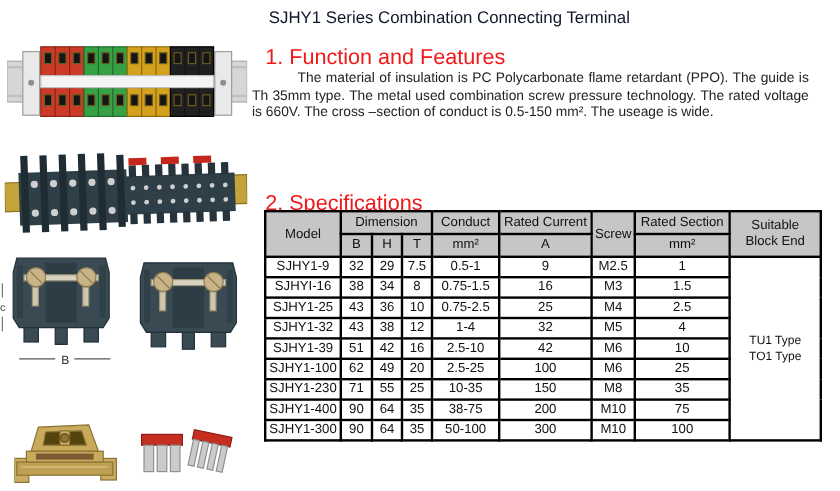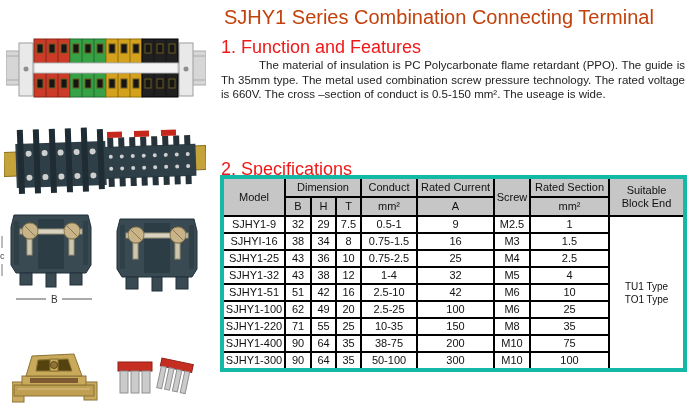--- a/index.html
+++ b/index.html
@@ -7,28 +7,28 @@
   .page{position:relative;width:700px;height:409px;background:#fff;overflow:hidden;}
 
   
   .fig{position:absolute;margin:0;padding:0;}
   .fig1{left:6px;top:33px;width:200px;height:75px;}
   .fig2{left:4px;top:121px;width:202px;height:80px;}
   .fig3{left:0px;top:210px;width:208px;height:100px;}
   .fig4{left:12px;top:330px;width:190px;height:79px;}
 
   
-  .page-title{position:absolute;left:224px;top:6px;font-size:20px;font-weight:400;color:#c2410c;white-space:nowrap;margin:0;}
+  .page-title{position:absolute;left:224px;top:6px;font-size:14px;font-weight:400;color:#0f172a;white-space:nowrap;margin:0;}
   .red-heading{position:absolute;font-size:18px;font-weight:400;color:#f01818;white-space:nowrap;margin:0;}
   .heading-features{left:221px;top:37px;}
   .heading-specs{left:221px;top:159px;}
-  .features-body{position:absolute;left:221px;top:58px;width:464px;font-size:11.5px;line-height:14.6px;color:#222;text-align:justify;text-indent:38px;margin:0;}
+  .features-body{position:absolute;left:210px;top:58px;width:464px;font-size:11.5px;line-height:14.6px;color:#222;text-align:justify;text-indent:38px;margin:0;}
 
   
-  table.spec{position:absolute;left:220px;top:175px;width:463px;border-collapse:collapse;table-layout:fixed;font-size:11px;color:#111;border:4px solid #14b8a6;}
+  table.spec{position:absolute;left:220px;top:175px;width:463px;border-collapse:collapse;table-layout:fixed;font-size:11px;color:#111;border:2px solid #14b8a6;}
   table.spec th,table.spec td{border:2px solid #000;text-align:center;padding:0;line-height:13px;overflow:hidden;font-weight:400;}
   table.spec thead th{background:#c6c6c6;height:17px;}
   table.spec tbody td{height:15px;background:#fff;}
   td.model{text-align:left;padding-left:3px;}
   td.blockend{font-size:10px;line-height:14px;}
 </style>
 </head>
 <body>
 
 <div class="page">
@@ -303,41 +303,41 @@
         <td class="model">SJHY1-32</td>
         <td>43</td>
         <td>38</td>
         <td>12</td>
         <td>1-4</td>
         <td>32</td>
         <td>M5</td>
         <td>4</td>
       </tr>
       <tr>
-        <td class="model">SJHY1-51</td>
+        <td class="model">SJHY1-39</td>
         <td>51</td>
         <td>42</td>
         <td>16</td>
         <td>2.5-10</td>
         <td>42</td>
         <td>M6</td>
         <td>10</td>
       </tr>
       <tr>
         <td class="model">SJHY1-100</td>
         <td>62</td>
         <td>49</td>
         <td>20</td>
         <td>2.5-25</td>
         <td>100</td>
         <td>M6</td>
         <td>25</td>
       </tr>
       <tr>
-        <td class="model">SJHY1-220</td>
+        <td class="model">SJHY1-230</td>
         <td>71</td>
         <td>55</td>
         <td>25</td>
         <td>10-35</td>
         <td>150</td>
         <td>M8</td>
         <td>35</td>
       </tr>
       <tr>
         <td class="model">SJHY1-400</td>

